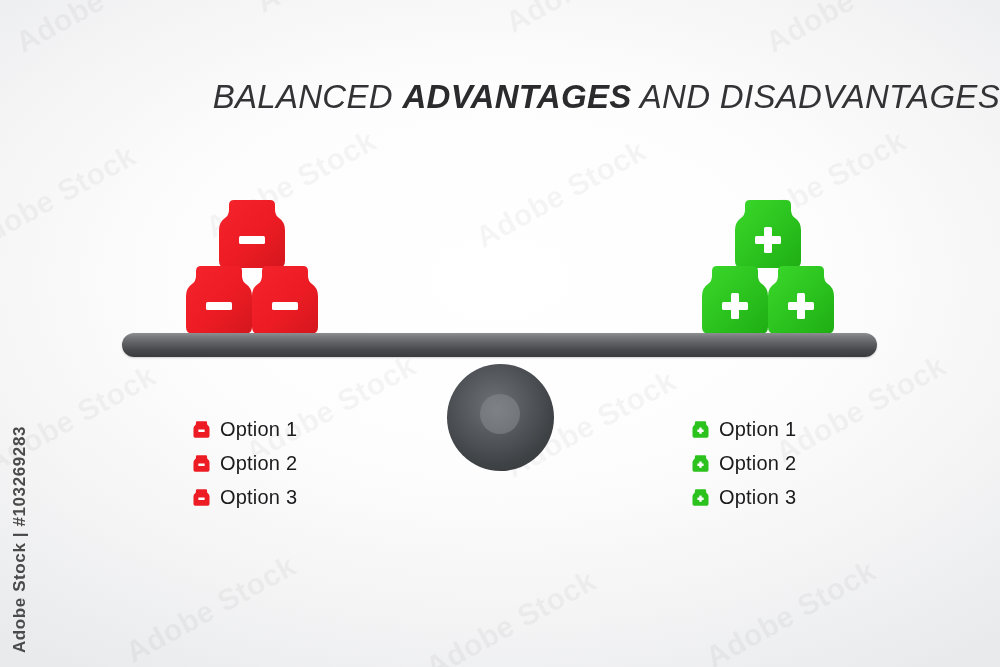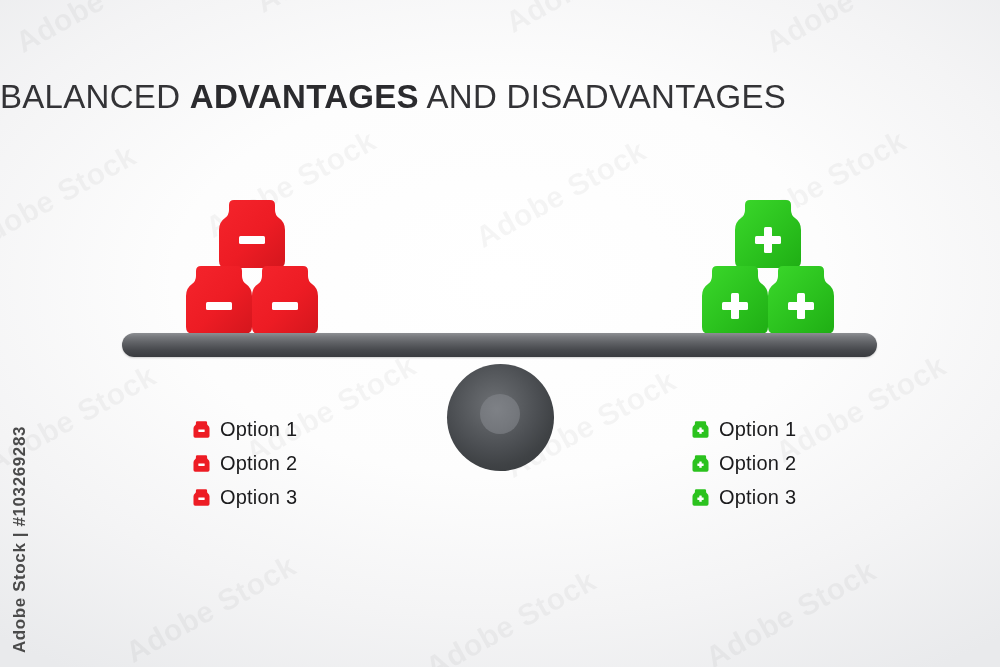--- a/index.html
+++ b/index.html
@@ -54,27 +54,28 @@
     letter-spacing: 0.6px;
     white-space: nowrap;
   }
 
   
   .title {
     position: absolute;
     top: 78px;
     left: 0;
     width: 1000px;
-    text-align: left;
+    text-align: right;
     font-family: "Liberation Sans", sans-serif;
     font-size: 33px;
     font-weight: 400;
     color: #333336;
     letter-spacing: 0.3px;
     white-space: nowrap;
+    font-style: italic;
   }
   .title .strong { font-weight: 700; color: #2b2b2e; }
 
   
   .beam {
     position: absolute;
     left: 122px;
     top: 333px;
     width: 755px;
     height: 24px;

